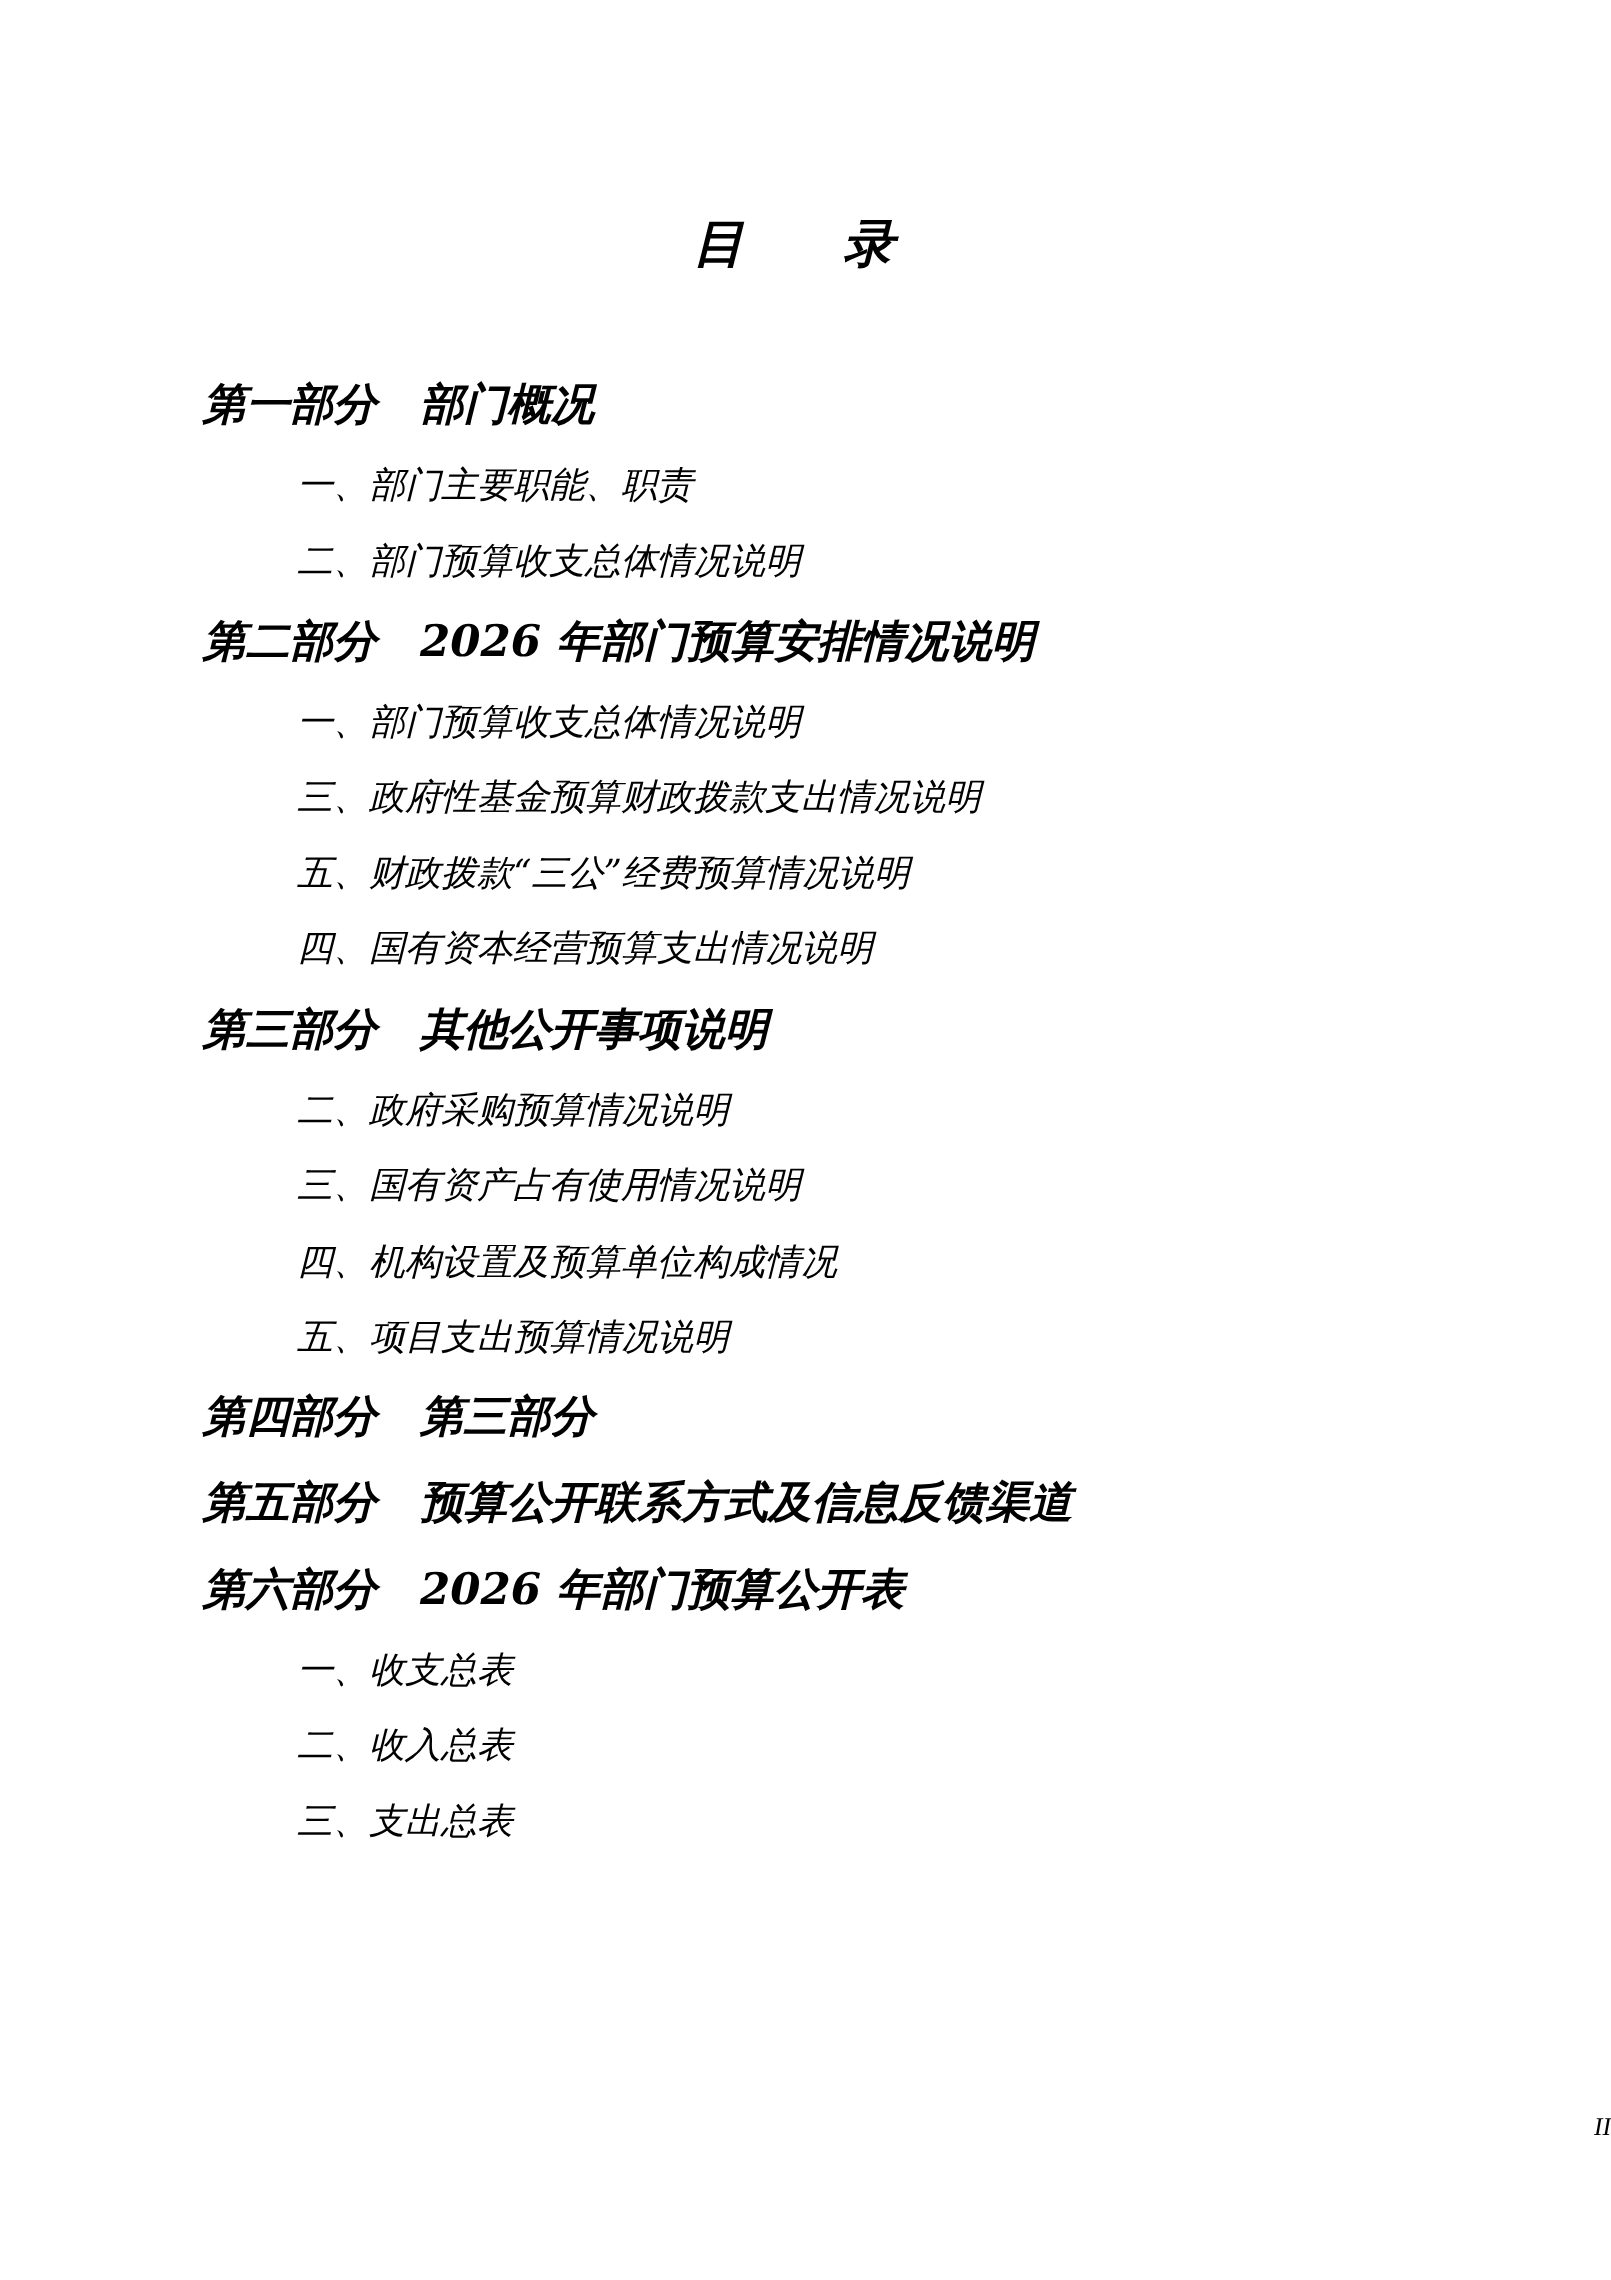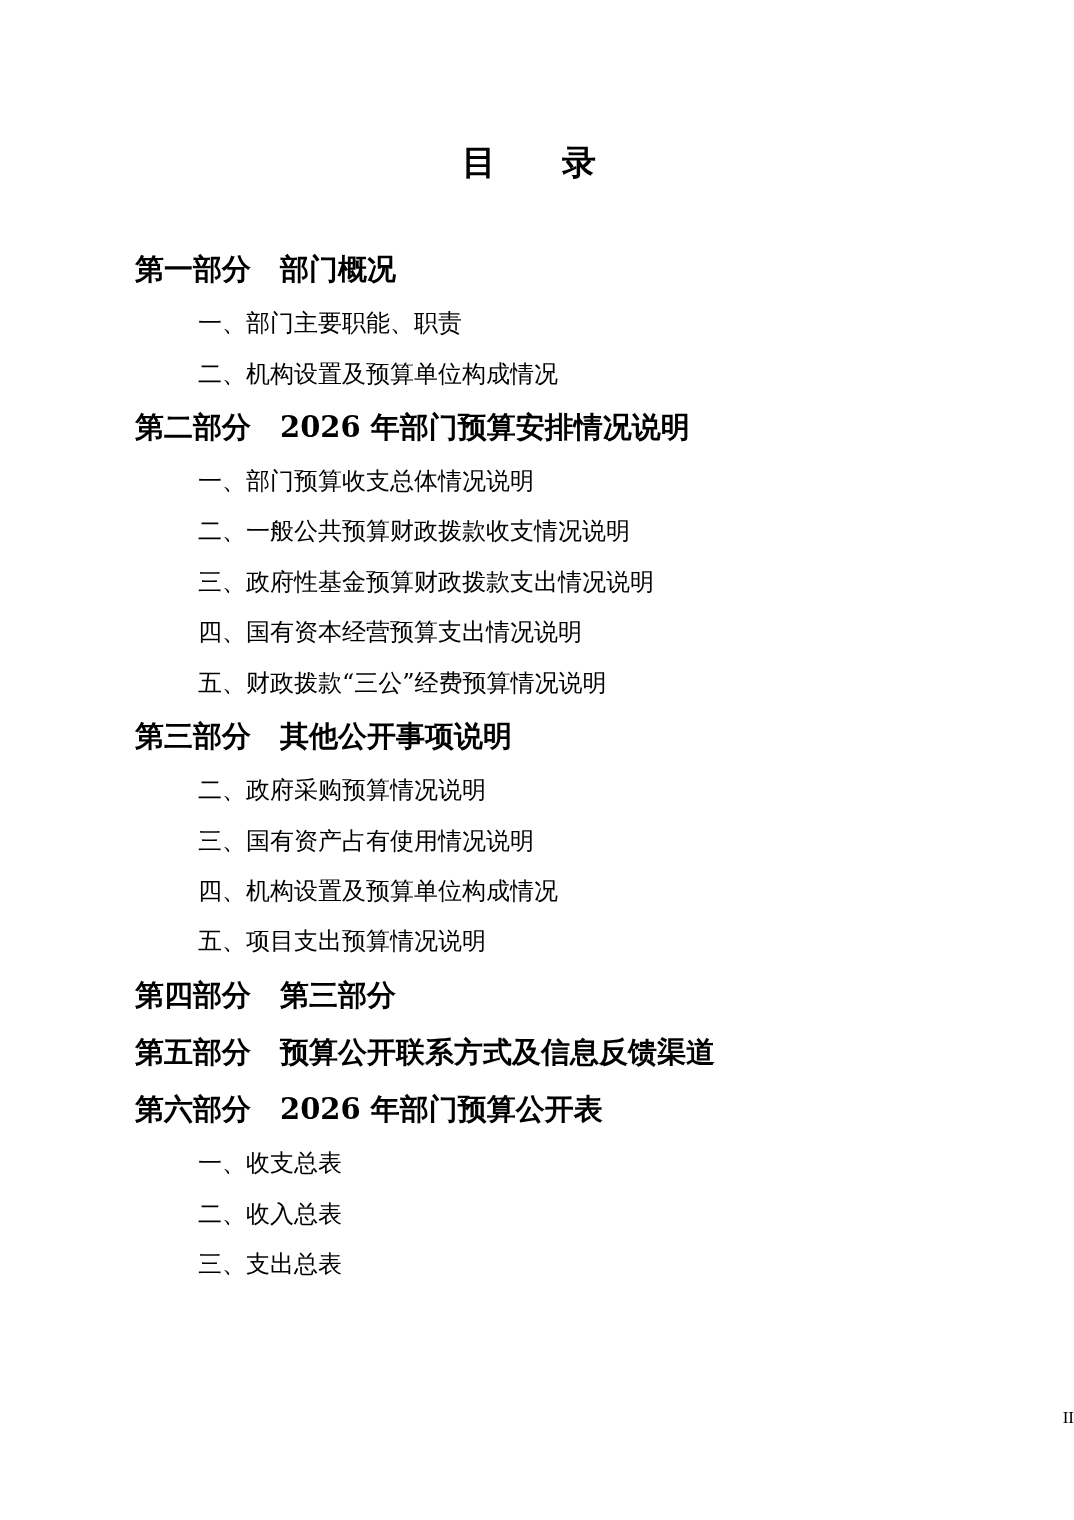--- a/index.html
+++ b/index.html
@@ -12,20 +12,21 @@
     color: #000000;
   }
   .page {
     position: relative;
     width: 1074px;
     height: 1520px;
     margin: 0 auto;
     background: #ffffff;
     box-sizing: border-box;
     overflow: hidden;
+    font-style: italic;
   }
   .doc-title {
     text-align: center;
     font-size: 34px;
     font-weight: bold;
     letter-spacing: 16px;
     margin: 0;
     padding-top: 140px;
     font-family: "DejaVu Serif", "Liberation Serif", serif;
   }
@@ -65,27 +66,26 @@
 </head>
 <body>
 
 <div class="page">
 
   <h1 class="doc-title">目　录</h1>
 
   <ul class="toc" id="toc-list">
       <li class="toc-part">第一部分　部门概况</li>
       <li class="toc-sub">一、部门主要职能、职责</li>
-      <li class="toc-sub">二、机构设置及预算单位构成情况</li>
+      <li class="toc-sub">二、部门预算收支总体情况说明</li>
       <li class="toc-part">第二部分　2026 年部门预算安排情况说明</li>
       <li class="toc-sub">一、部门预算收支总体情况说明</li>
-      <li class="toc-sub">二、一般公共预算财政拨款收支情况说明</li>
       <li class="toc-sub">三、政府性基金预算财政拨款支出情况说明</li>
+      <li class="toc-sub">五、财政拨款“三公”经费预算情况说明</li>
       <li class="toc-sub">四、国有资本经营预算支出情况说明</li>
-      <li class="toc-sub">五、财政拨款“三公”经费预算情况说明</li>
       <li class="toc-part">第三部分　其他公开事项说明</li>
       <li class="toc-sub">二、政府采购预算情况说明</li>
       <li class="toc-sub">三、国有资产占有使用情况说明</li>
       <li class="toc-sub">四、机构设置及预算单位构成情况</li>
       <li class="toc-sub">五、项目支出预算情况说明</li>
       <li class="toc-part">第四部分　第三部分</li>
       <li class="toc-part">第五部分　预算公开联系方式及信息反馈渠道</li>
       <li class="toc-part">第六部分　2026 年部门预算公开表</li>
       <li class="toc-sub">一、收支总表</li>
       <li class="toc-sub">二、收入总表</li>

